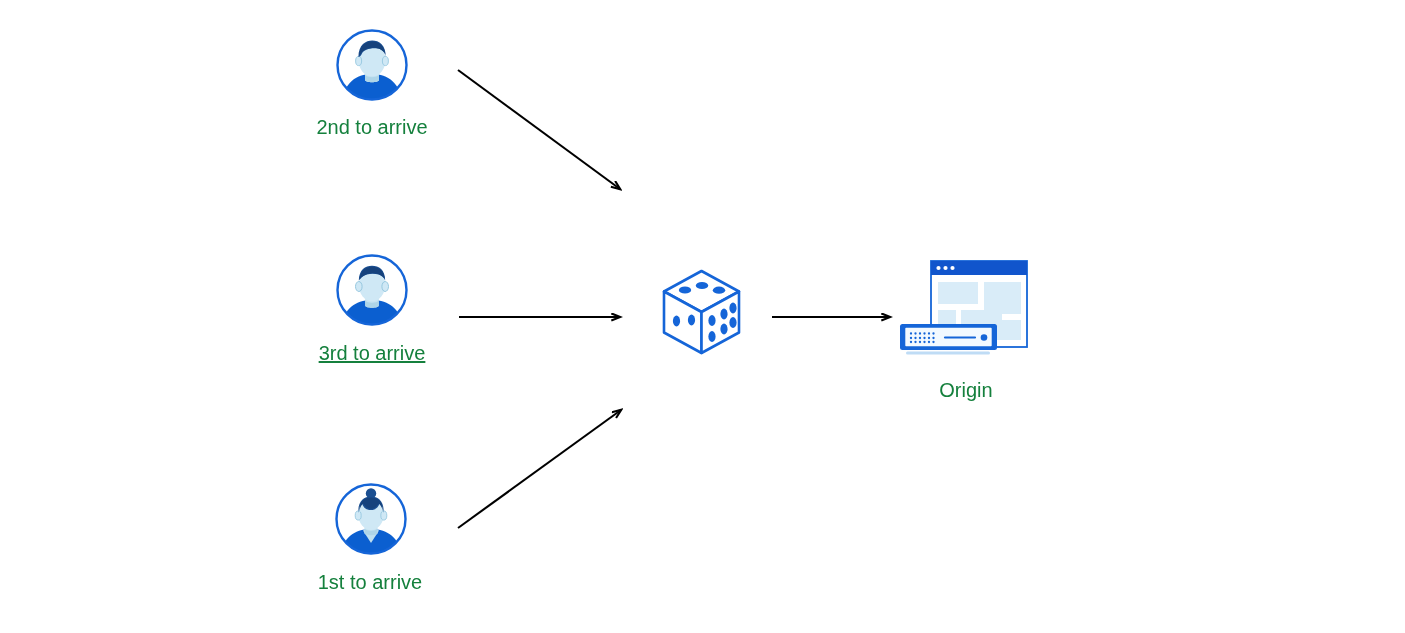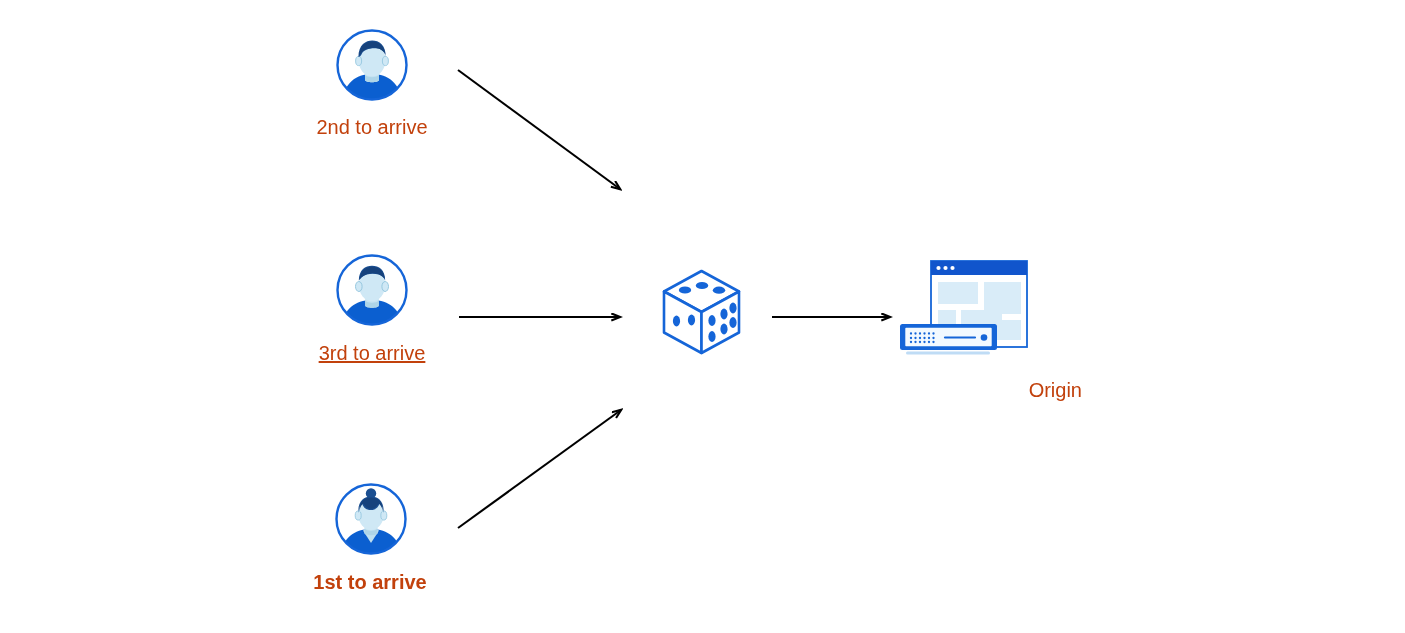--- a/index.html
+++ b/index.html
@@ -24,21 +24,21 @@
   }
   .avatar-wrap {
     position: absolute;
     width: 76px;
     height: 76px;
   }
   .node-label {
     position: absolute;
     font-size: 20px;
     line-height: 24px;
-    color: #c2410c;
+    color: #15803d;
     white-space: nowrap;
     text-align: center;
     font-family: "Liberation Sans", sans-serif;
   }
   .arrow-layer {
     position: absolute;
     left: 0;
     top: 0;
     width: 1405px;
     height: 633px;
@@ -163,21 +163,21 @@
           <ellipse cx="25.2" cy="34.5" rx="3" ry="4.6" fill="#cfe8f5" stroke="#8fc4dd" stroke-width="0.8"></ellipse>
           <ellipse cx="50.8" cy="34.5" rx="3" ry="4.6" fill="#cfe8f5" stroke="#8fc4dd" stroke-width="0.8"></ellipse>
 
           <circle cx="38" cy="12.4" r="5.2" fill="#1b4f91"></circle>
           <path d="M25.4 32 C24.6 20.5 30.6 15.4 38 15.4 C45.6 15.4 51.4 20.5 50.6 32 C50.2 27 49 24.2 46.6 22.6 C45 27 42.2 29 38 29 C33.6 29 30.6 27.2 29.2 22.8 C26.8 24.4 25.8 27.4 25.4 32 Z" fill="#1b4f91"></path>
           <path d="M26.2 30.6 C26 20.8 31.4 16.4 38 16.4 C44.8 16.4 50 20.8 49.8 30 C49 26 47.4 23.6 45.6 22.4 C43.6 26 41.2 27.8 38 27.8 C34.6 27.8 32.2 26 30.4 22.4 C28.4 23.8 26.8 26.6 26.2 30.6 Z" fill="#16427c"></path>
         </g>
         <circle cx="38" cy="38" r="34.5" fill="none" stroke="#1565d8" stroke-width="2.4"></circle>
       </svg>
     </div>
-    <div class="node-label" style="left:254px;top:570px;width:232px;font-weight:bold;">1st to arrive</div>
+    <div class="node-label" style="left:254px;top:570px;width:232px;">1st to arrive</div>
   </div>
 
   <div class="node" style="left:0;top:0;">
     <div class="dice-wrap" style="left:655px;top:265px;">
       <svg width="96" height="96" viewBox="0 0 96 96" xmlns="http://www.w3.org/2000/svg">
         <g stroke="#1565d8" stroke-width="2.6" stroke-linejoin="round" fill="#ffffff">
 
           <path d="M46.5 6 L84 26.5 L46.5 47 L9 26.5 Z"></path>
 
           <path d="M9 26.5 L46.5 47 L46.5 88 L9 67.5 Z"></path>
@@ -247,16 +247,16 @@
               <circle cx="29.5" cy="87" r="1.15"></circle>
             <circle cx="34" cy="87" r="1.15"></circle>
               <circle cx="38.5" cy="87" r="1.15"></circle>
           </g>
           <line x1="50" y1="82.5" x2="80" y2="82.5" stroke="#1565d8" stroke-width="2.2" stroke-linecap="round"></line>
           <circle cx="89" cy="82.5" r="3.3" fill="#1565d8"></circle>
           <rect x="11" y="96.5" width="84" height="3" rx="1.5" fill="#bfdcf5"></rect>
         </g>
       </svg>
     </div>
-    <div class="node-label" style="left:850px;top:378px;width:232px;text-align:right;">Origin</div>
+    <div class="node-label" style="left:850px;top:378px;width:232px;">Origin</div>
   </div>
 
 </div>
 
 </body></html>

